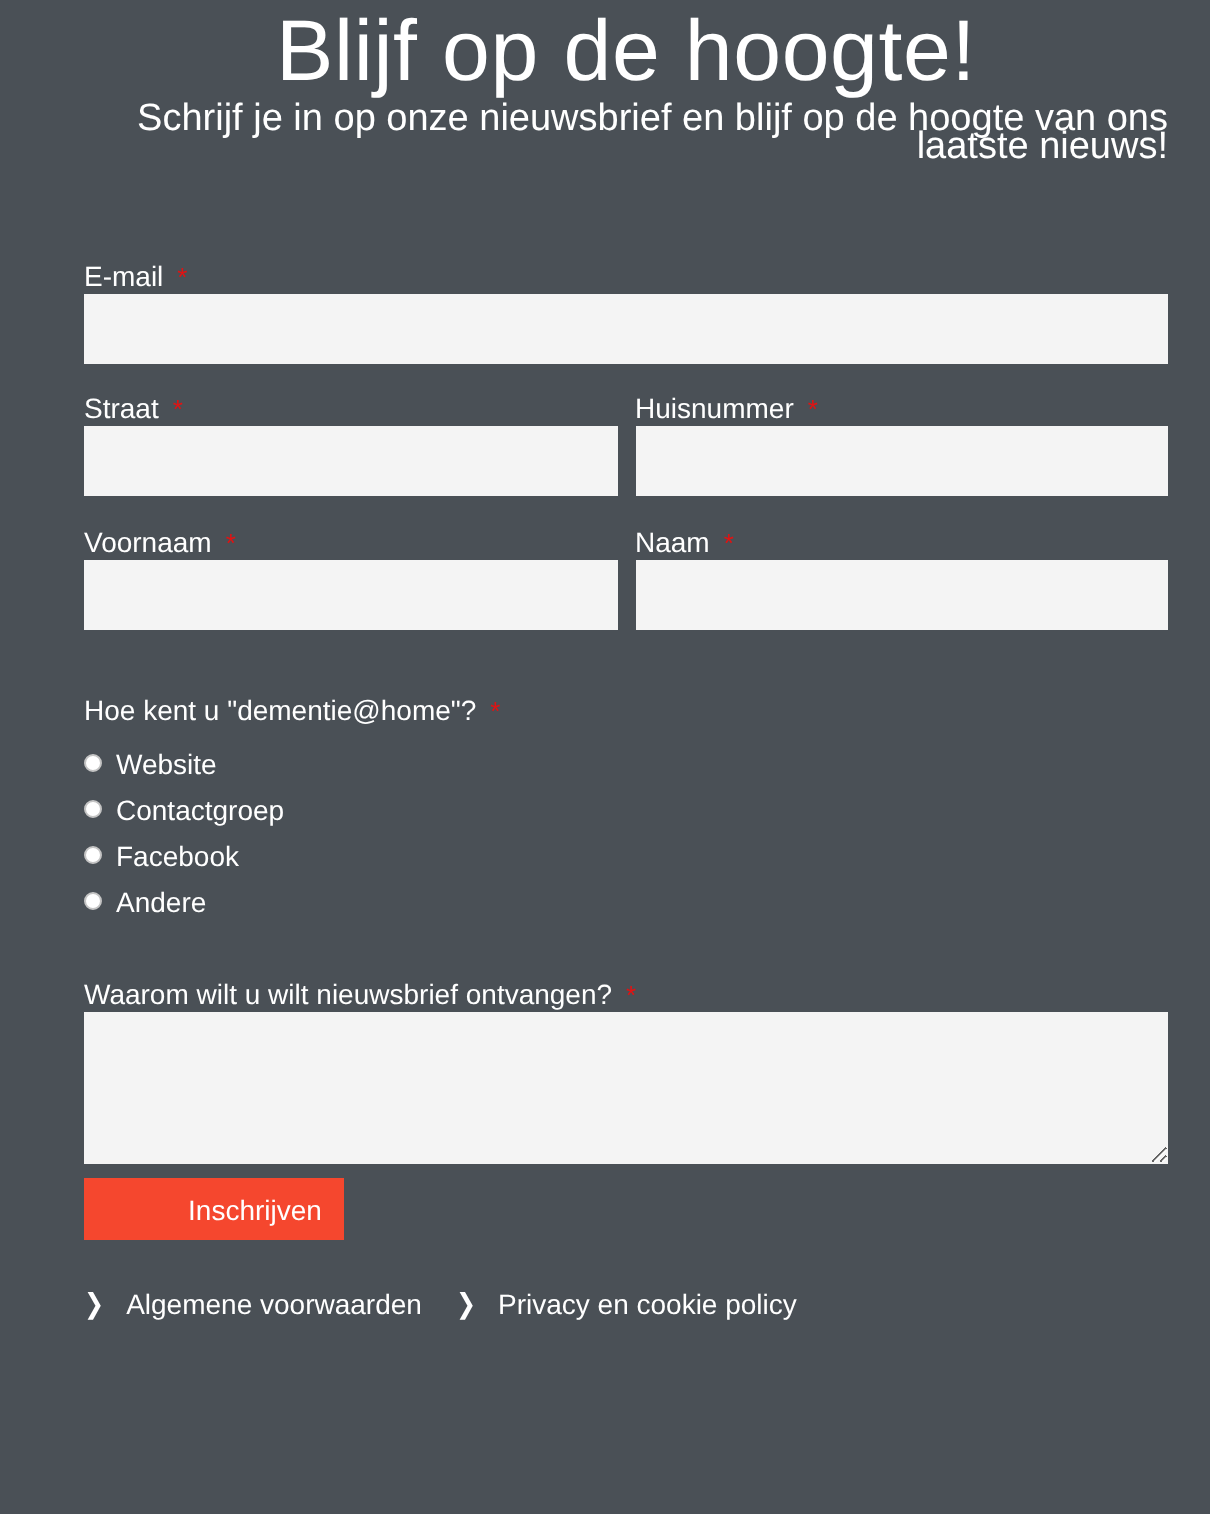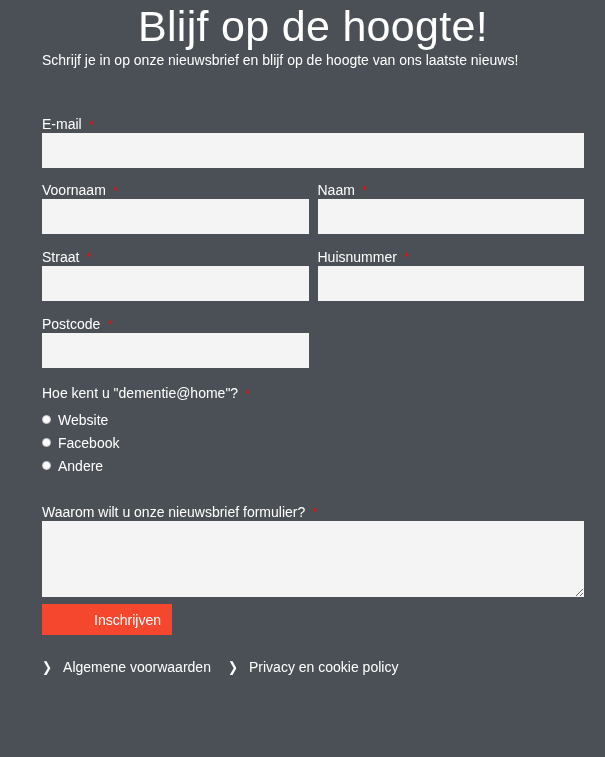--- a/index.html
+++ b/index.html
@@ -8,21 +8,21 @@
     background: var(--background, #4a5056);
     font-family: "Liberation Sans", "DejaVu Sans", sans-serif;
     color:#ffffff;
   }
   .page { box-sizing:border-box; width:605px; height:757px; padding:6px 21px 0 42px; }
 
   .page-title {
     margin:0; font-size:43px; font-weight:400; line-height:40px;
     text-align:center; letter-spacing:0.3px;
   }
-  .page-subtitle { margin:7px 0 0 0; font-size:14px; line-height:14px; text-align:left; }
+  .page-subtitle { margin:7px 0 0 0; font-size:19px; line-height:14px; text-align:right; }
 
   form { margin:49px 0 0 0; }
 
   .field-label { display:block; font-size:14px; line-height:17px; color:#fff; }
   .req { color: var(--required, #e01313); margin-left:7px; font-size:13px; }
 
   .text-input {
     display:block; width:100%; height:35px; box-sizing:border-box;
     background: var(--input_bg, #f4f4f4); border:0; border-radius:0;
     margin:0; padding:0 9px; font-family:inherit; font-size:15px; color:#333; outline:none;
@@ -76,67 +76,67 @@
 
   <form>
 
     <div class="full-row">
       <label class="field-label"><span>E-mail</span><span class="req">*</span></label>
       <input class="text-input" type="text" value="" style="">
     </div>
 
     <div class="two-col">
       <div>
-        <label class="field-label"><span>Voornaam</span><span class="req">*</span></label>
-        <input class="text-input" type="text" value="" style="">
-      </div>
-      <div>
-        <label class="field-label"><span>Naam</span><span class="req">*</span></label>
-        <input class="text-input" type="text" value="" style="">
-      </div>
-    </div>
-
-    <div class="two-col">
-      <div>
         <label class="field-label"><span>Straat</span><span class="req">*</span></label>
         <input class="text-input" type="text" value="" style="">
       </div>
       <div>
         <label class="field-label"><span>Huisnummer</span><span class="req">*</span></label>
         <input class="text-input" type="text" value="" style="">
       </div>
     </div>
 
     <div class="two-col">
       <div>
-        <label class="field-label"><span>Postcode</span><span class="req">*</span></label>
+        <label class="field-label"><span>Voornaam</span><span class="req">*</span></label>
         <input class="text-input" type="text" value="" style="">
       </div>
+      <div>
+        <label class="field-label"><span>Naam</span><span class="req">*</span></label>
+        <input class="text-input" type="text" value="" style="">
+      </div>
+    </div>
+
+    <div class="two-col">
     </div>
 
     <div class="radio-section">
       <label class="field-label"><span>Hoe kent u "dementie@home"?</span><span class="req">*</span></label>
       <div class="radio-options">
         <label class="radio-row">
           <span class="radio-dot"></span>
           <span class="opt">Website</span>
+        </label>
+        <label class="radio-row">
+          <span class="radio-dot"></span>
+          <span class="opt">Contactgroep</span>
         </label>
         <label class="radio-row">
           <span class="radio-dot"></span>
           <span class="opt">Facebook</span>
         </label>
         <label class="radio-row">
           <span class="radio-dot"></span>
           <span class="opt">Andere</span>
         </label>
       </div>
     </div>
 
     <div class="textarea-section">
-      <label class="field-label"><span>Waarom wilt u onze nieuwsbrief formulier?</span><span class="req">*</span></label>
+      <label class="field-label"><span>Waarom wilt u wilt nieuwsbrief ontvangen?</span><span class="req">*</span></label>
       <textarea class="reason-textarea" style=""></textarea>
     </div>
 
 
     <button type="submit" class="subscribe-button">Inschrijven</button>
 
   </form>
 
   <div class="footer-links">
     <a href="#" class="footer-link">

